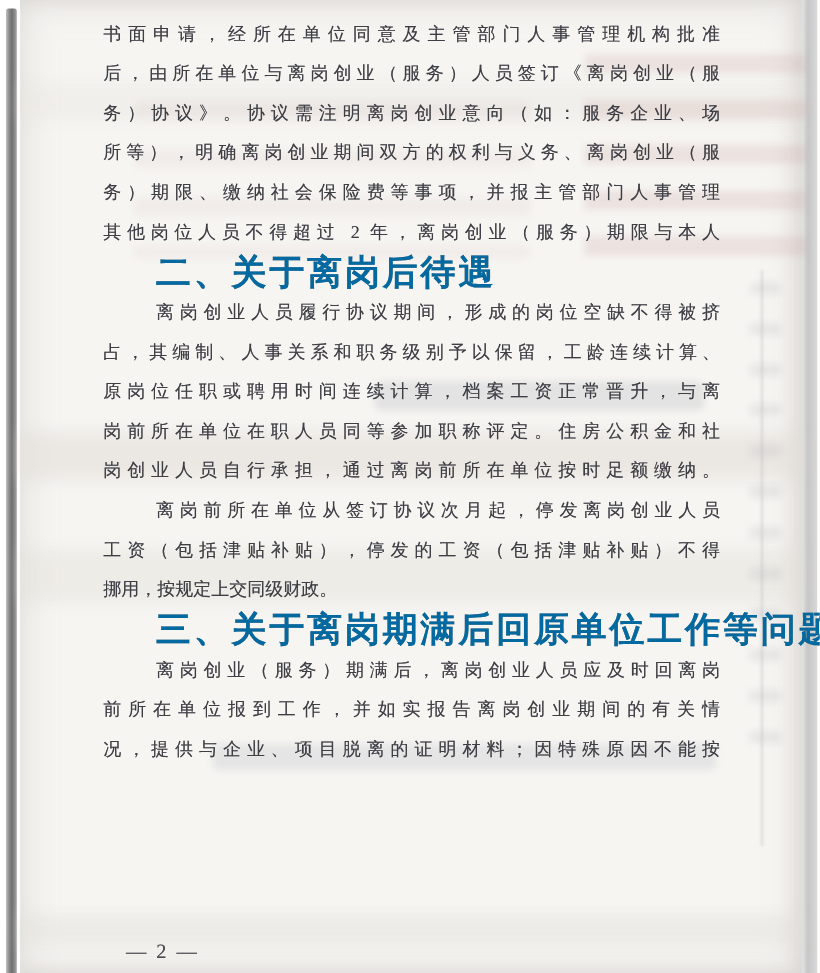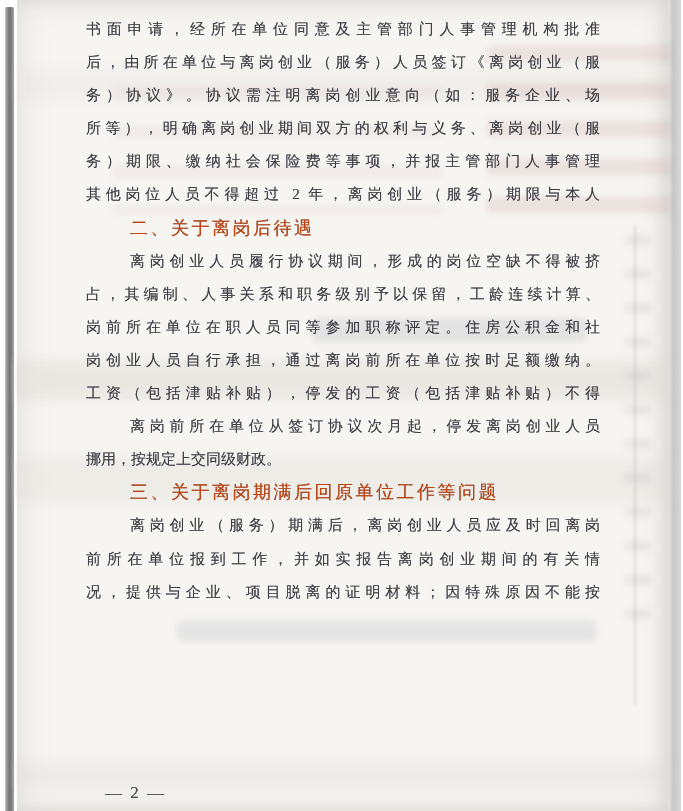--- a/index.html
+++ b/index.html
@@ -64,22 +64,22 @@
   }
   .line.f { 
     white-space: normal;
     text-align: justify;
     text-align-last: justify;
     text-justify: inter-character;
   }
   .line.i { padding-left: 44px; }
   .line.h { 
     font-family: "Liberation Sans", "DejaVu Sans", sans-serif;
-    font-weight: 400; font-size: 18px; letter-spacing: 2.5px;
-    color: #c2410c;
+    font-weight: 700; font-size: 29px; letter-spacing: 2.5px;
+    color: #0369a1;
     text-shadow: 0 0 0.5px rgba(50,50,58,0.6);
   }
 
   .footer {
     position: absolute; left: 88px; top: 783px;
     font-size: 17px; letter-spacing: 2px; color: #4a4a50;
     text-shadow: 0 0 0.5px rgba(70,70,78,0.5);
   }
 </style>
 </head>
@@ -104,24 +104,25 @@
   <div class="textcol">
     <div class="line f">书面申请，经所在单位同意及主管部门人事管理机构批准</div>
     <div class="line f">后，由所在单位与离岗创业（服务）人员签订《离岗创业（服</div>
     <div class="line f">务）协议》。协议需注明离岗创业意向（如：服务企业、场</div>
     <div class="line f">所等），明确离岗创业期间双方的权利与义务、离岗创业（服</div>
     <div class="line f">务）期限、缴纳社会保险费等事项，并报主管部门人事管理</div>
     <div class="line f">其他岗位人员不得超过 2 年，离岗创业（服务）期限与本人</div>
     <div class="line h i">二、关于离岗后待遇</div>
     <div class="line f i">离岗创业人员履行协议期间，形成的岗位空缺不得被挤</div>
     <div class="line f">占，其编制、人事关系和职务级别予以保留，工龄连续计算、</div>
+    <div class="line f">原岗位任职或聘用时间连续计算，档案工资正常晋升，与离</div>
     <div class="line f">岗前所在单位在职人员同等参加职称评定。住房公积金和社</div>
     <div class="line f">岗创业人员自行承担，通过离岗前所在单位按时足额缴纳。</div>
+    <div class="line f i">离岗前所在单位从签订协议次月起，停发离岗创业人员</div>
     <div class="line f">工资（包括津贴补贴），停发的工资（包括津贴补贴）不得</div>
-    <div class="line f i">离岗前所在单位从签订协议次月起，停发离岗创业人员</div>
     <div class="line">挪用，按规定上交同级财政。</div>
     <div class="line h i">三、关于离岗期满后回原单位工作等问题</div>
     <div class="line f i">离岗创业（服务）期满后，离岗创业人员应及时回离岗</div>
     <div class="line f">前所在单位报到工作，并如实报告离岗创业期间的有关情</div>
     <div class="line f">况，提供与企业、项目脱离的证明材料；因特殊原因不能按</div>
   </div>
 
   <div class="footer">— 2 —</div>
 </div>
 

